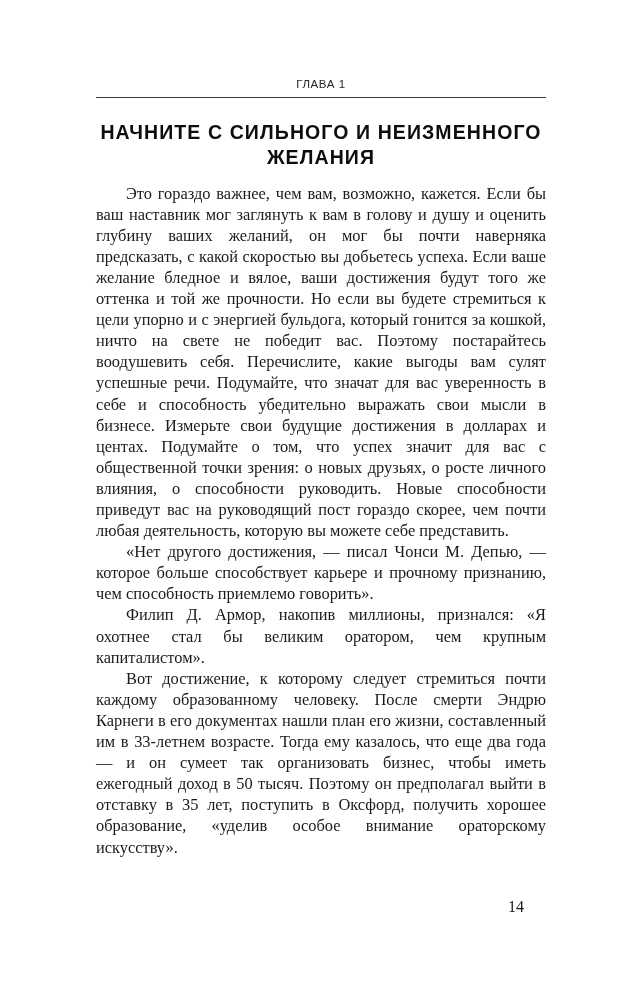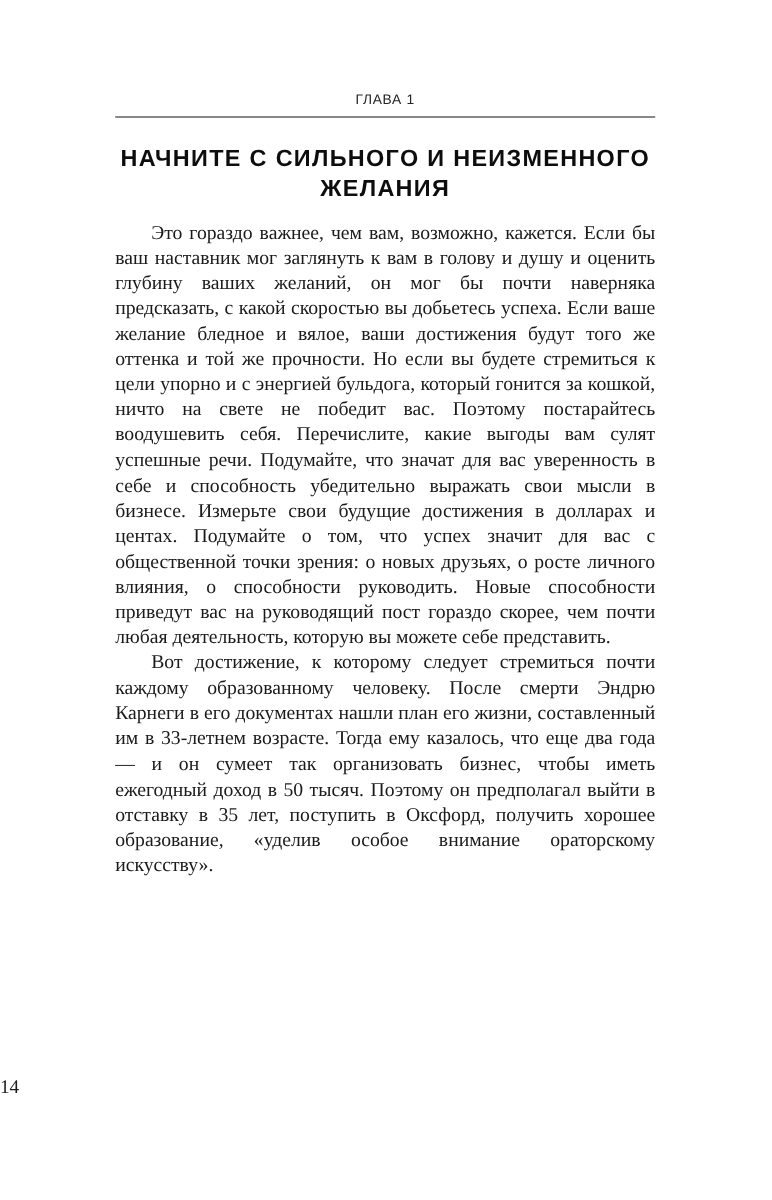--- a/index.html
+++ b/index.html
@@ -63,38 +63,40 @@
   }
   .body-text p {
     margin: 0;
     text-indent: 30px;
   }
   .folio {
     position: absolute;
     left: 0;
     right: 0;
     top: 898px;
-    text-align: left;
+    text-align: right;
     font-size: 16px;
     color: #1a1a1a;
   }
 </style>
 </head>
 <body>
 
 <div class="page">
   <div class="content">
 
     <div class="running-head">ГЛАВА 1</div>
 
     <div class="head-rule"></div>
 
     <h1 class="chapter-title">НАЧНИТЕ С СИЛЬНОГО И НЕИЗМЕННОГО ЖЕЛАНИЯ</h1>
 
     <div class="body-text">
       <p>Это гораздо важнее, чем вам, возможно, кажется. Если бы ваш наставник мог заглянуть к вам в голову и душу и оценить глубину ваших желаний, он мог бы почти наверняка предсказать, с какой скоростью вы добьетесь успеха. Если ваше желание бледное и вялое, ваши достижения будут того же оттенка и той же прочности. Но если вы будете стремиться к цели упорно и с энергией бульдога, который гонится за кошкой, ничто на свете не победит вас. Поэтому постарайтесь воодушевить себя. Перечислите, какие выгоды вам сулят успешные речи. Подумайте, что значат для вас уверенность в себе и способность убедительно выражать свои мысли в бизнесе. Измерьте свои будущие достижения в долларах и центах. Подумайте о том, что успех значит для вас с общественной точки зрения: о новых друзьях, о росте личного влияния, о способности руководить. Новые способности приведут вас на руководящий пост гораздо скорее, чем почти любая деятельность, которую вы можете себе представить.</p>
+      <p>«Нет другого достижения, — писал Чонси М. Депью, — которое больше способствует карьере и прочному признанию, чем способность приемлемо говорить».</p>
+      <p>Филип Д. Армор, накопив миллионы, признался: «Я охотнее стал бы великим оратором, чем крупным капиталистом».</p>
       <p>Вот достижение, к которому следует стремиться почти каждому образованному человеку. После смерти Эндрю Карнеги в его документах нашли план его жизни, составленный им в 33-летнем возрасте. Тогда ему казалось, что еще два года — и он сумеет так организовать бизнес, чтобы иметь ежегодный доход в 50 тысяч. Поэтому он предполагал выйти в отставку в 35 лет, поступить в Оксфорд, получить хорошее образование, «уделив особое внимание ораторскому искусству».</p>
     </div>
 
   </div>
 
   <div class="folio">14</div>
 </div>
 
 </body></html>

